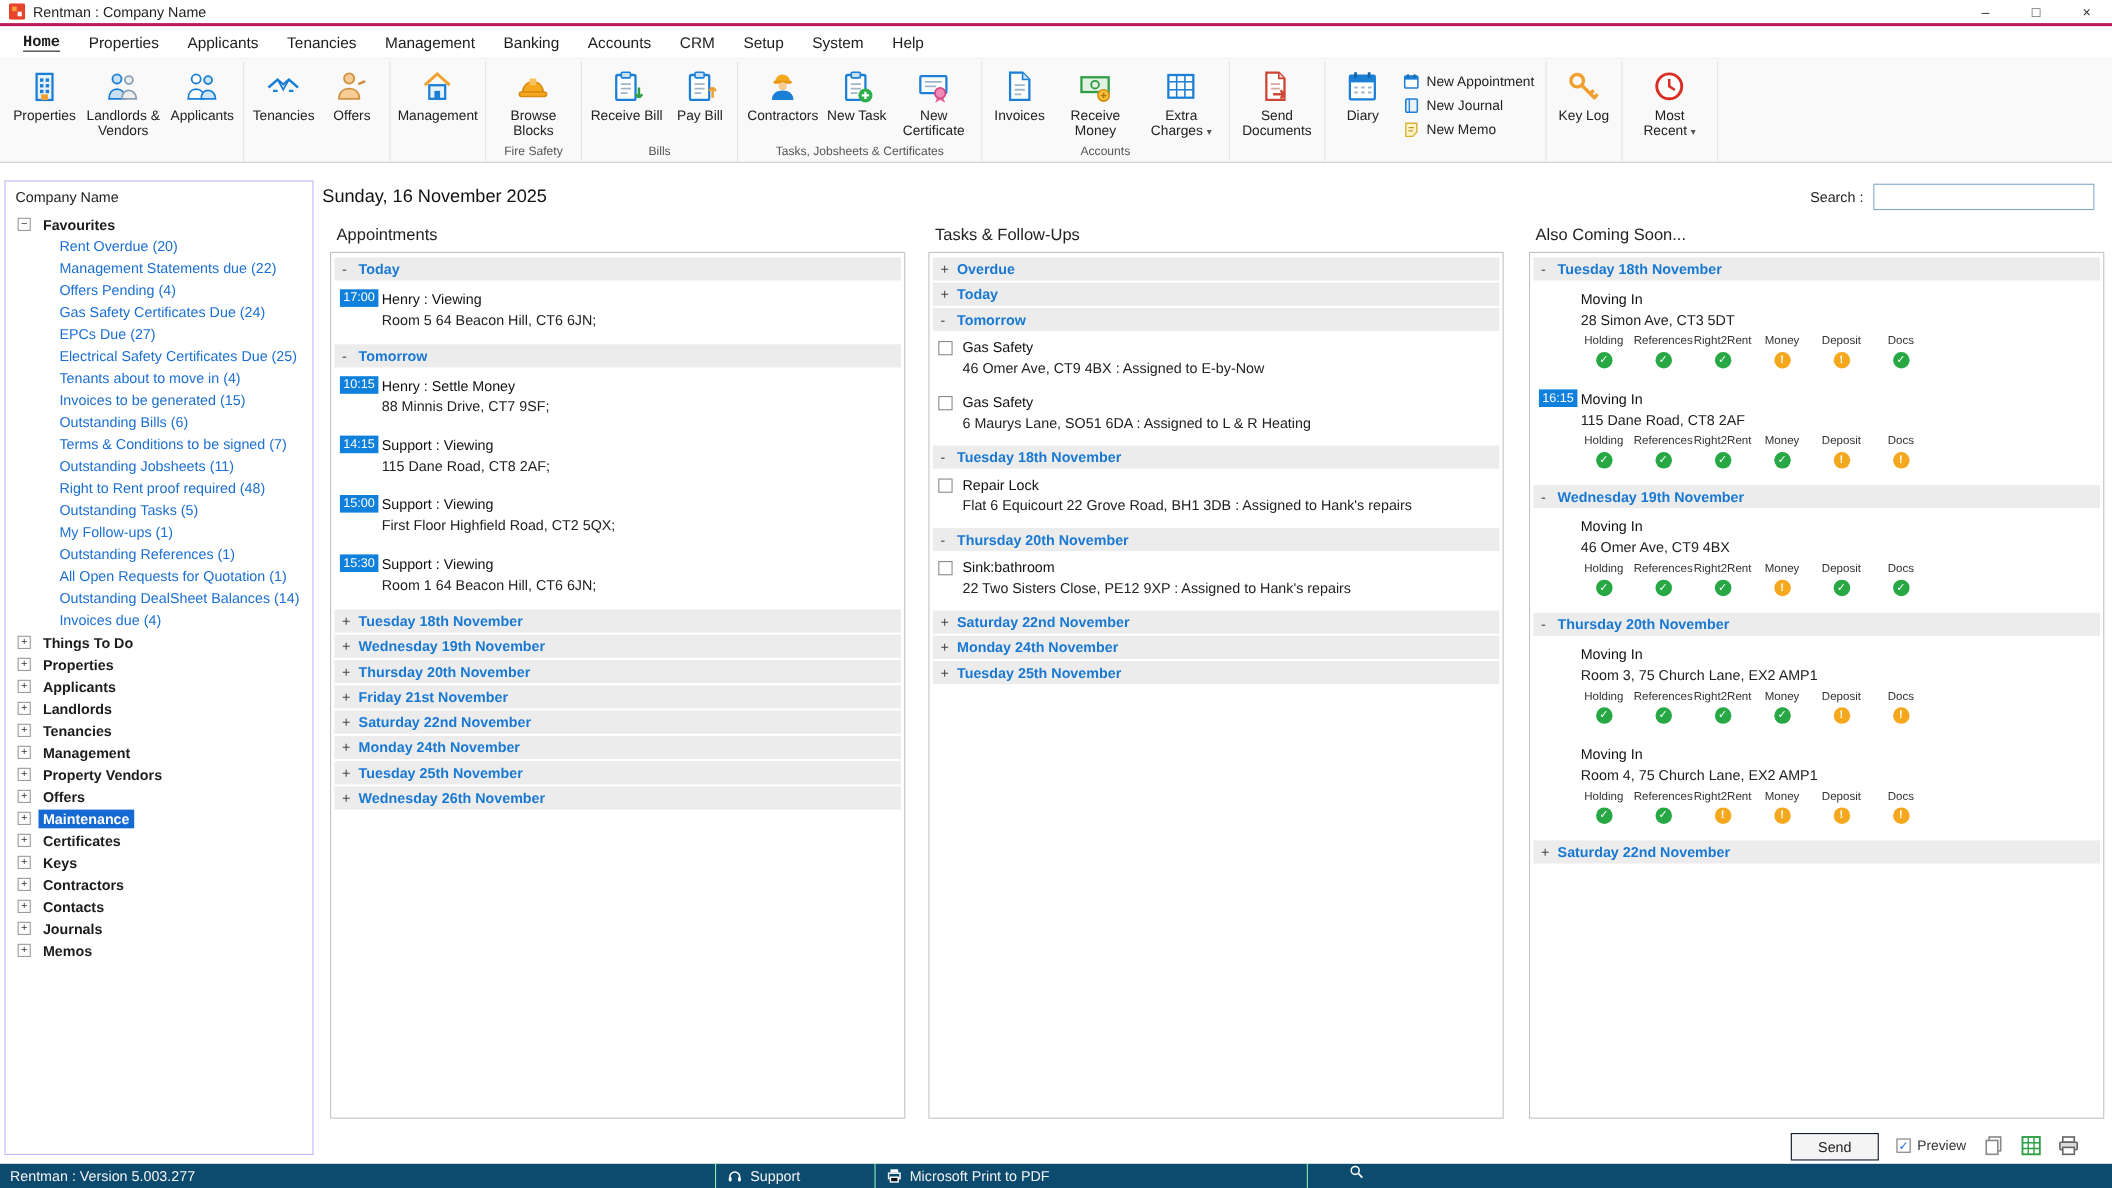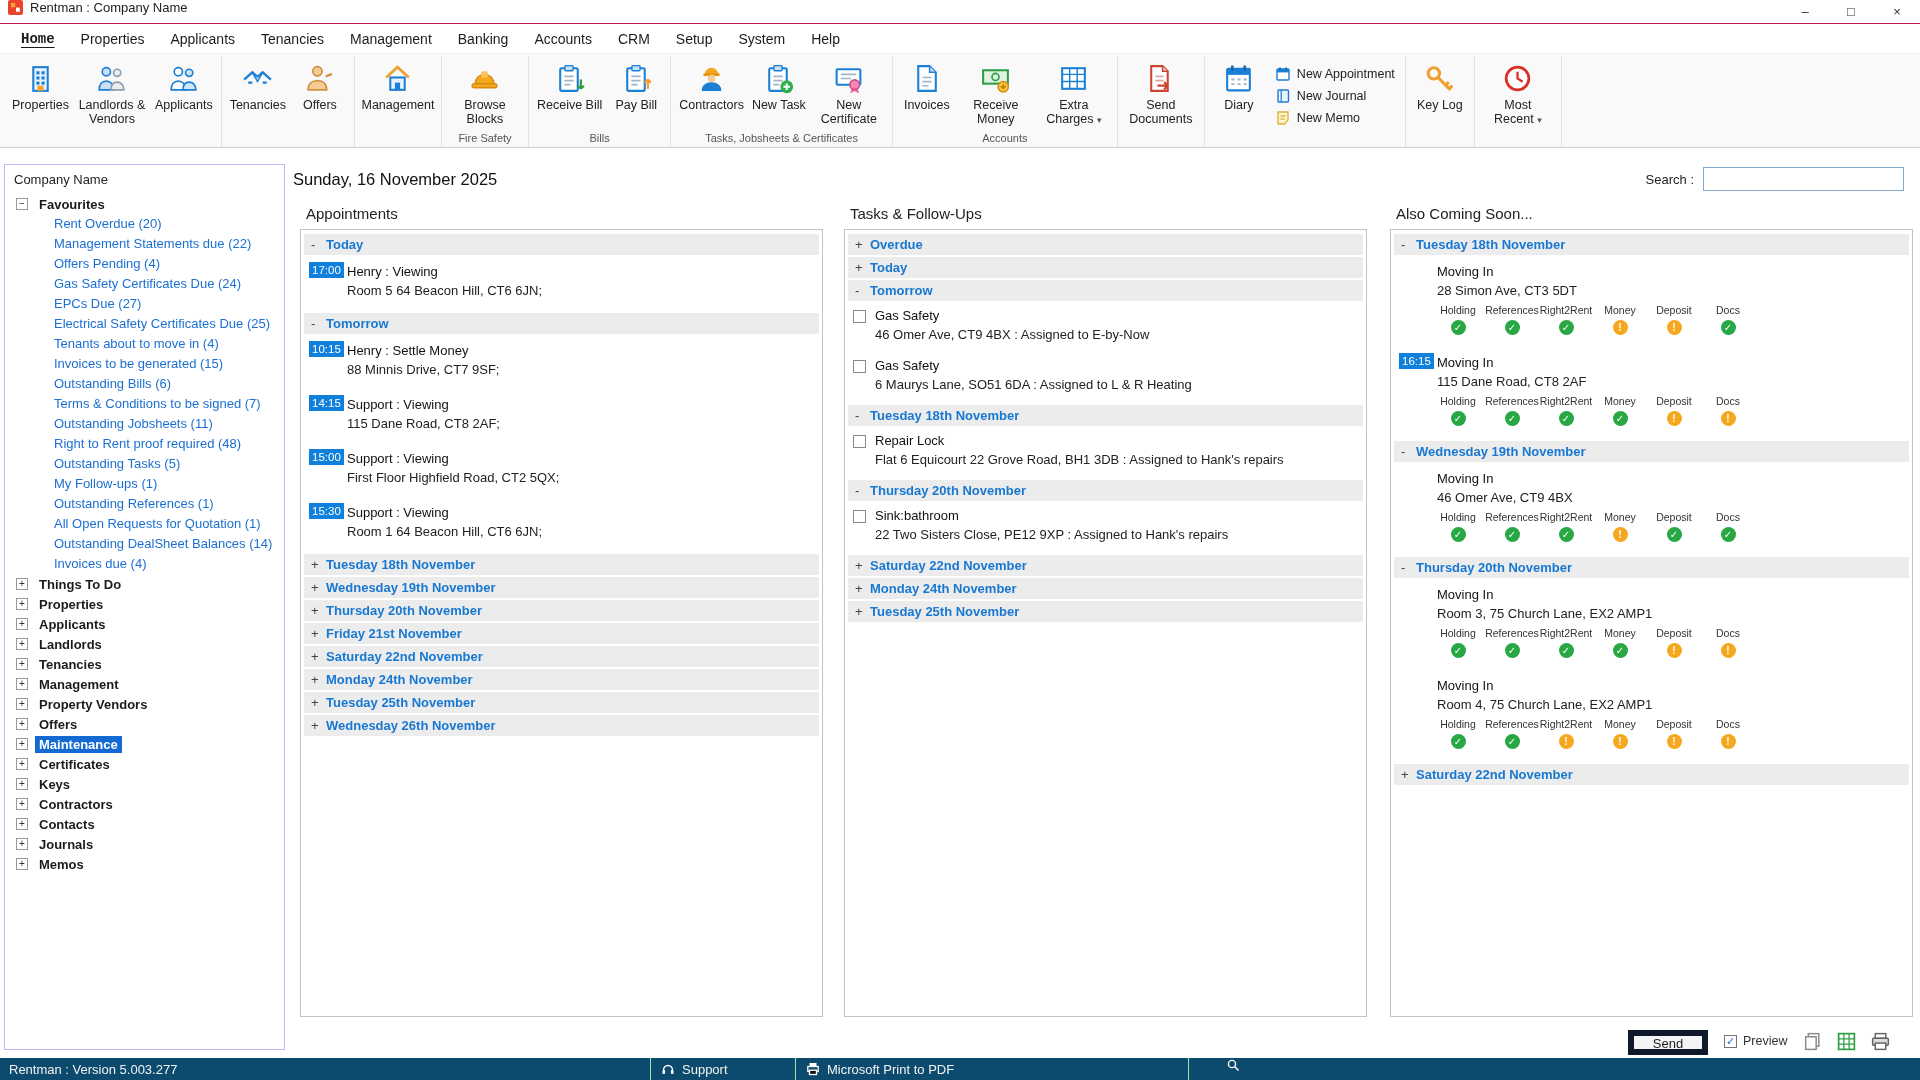--- a/index.html
+++ b/index.html
@@ -4,21 +4,21 @@
 <style>
   * { margin:0; padding:0; box-sizing:border-box; }
   html,body { width:1920px; height:1080px; }
   body {
     font-family:"Liberation Sans","DejaVu Sans",sans-serif;
     font-size:13px; color:#1a1a1a; background:#fff;
     overflow:hidden; position:relative;
   }
   
   .titlebar { position:absolute; top:0; left:0; right:0; height:24px; background:#fff;
-    display:flex; align-items:flex-start; border-bottom:1px solid #be185d; padding-left:8px; }
+    display:flex; align-items:center; border-bottom:3px solid #be185d; padding-left:8px; }
   .app-logo { width:15px; height:15px; margin-right:7px; display:inline-flex; }
   .win-title { font-size:13px; color:#222; }
   .win-controls { margin-left:auto; display:flex; height:100%; }
   .win-btn { width:46px; height:100%; display:flex; align-items:center; justify-content:center;
     font-size:13px; color:#333; cursor:pointer; }
   
   .menubar { position:absolute; top:24px; left:0; right:0; height:30px; background:#fff;
     display:flex; align-items:center; padding-left:8px; border-bottom:1px solid #ededed; }
   .menu-item { padding:5px 13px; font-size:14px; color:#1c1c1c; cursor:pointer; }
   .menu-item.active { font-weight:bold; text-decoration:underline; text-underline-offset:4px;font-family:Liberation Mono, monospace; }
@@ -72,21 +72,21 @@
   .task-title { font-size:13px; color:#111; }
   .task-detail { font-size:13px; color:#222; margin-top:4px; }
   .status-row { display:flex; margin-left:32px; margin-top:6px; }
   .st-col { width:54px; display:flex; flex-direction:column; align-items:center; gap:4px; }
   .st-label { font-size:10.5px; color:#333; }
   .st-icon { width:15px; height:15px; border-radius:50%; color:#fff; font-size:10px; font-weight:bold;
     display:flex; align-items:center; justify-content:center; }
   .st-icon.ok { background:#27a844; }
   .st-icon.warn { background:#f5a81e; }
   
-  .send-btn { position:absolute; left:1628px; top:1030px; width:80px; height:25px; border:6px solid #0f172a;
+  .send-btn { position:absolute; left:1628px; top:1030px; width:80px; height:25px; border:1px solid #0f172a;
     background:#f4f4f4; font-size:13px; color:#222; cursor:pointer;
     font-family:"Liberation Sans","DejaVu Sans",sans-serif; }
   .preview-wrap { position:absolute; left:1724px; top:1034px; display:flex; gap:6px; align-items:center;
     font-size:12.5px; color:#333; cursor:pointer; }
   .cb { width:13px; height:13px; border:1px solid #777; background:#fff; display:flex; align-items:center;
     justify-content:center; font-size:11px; color:#1569d3; font-weight:bold; }
   .footer-icons { position:absolute; left:1802px; top:1031px; display:flex; gap:13px; }
   .ficon { width:21px; height:21px; display:inline-flex; cursor:pointer; }
   
   .statusbar { position:absolute; left:0; right:0; bottom:0; height:22px; background:#0c4a6e; color:#f2f2f2;

